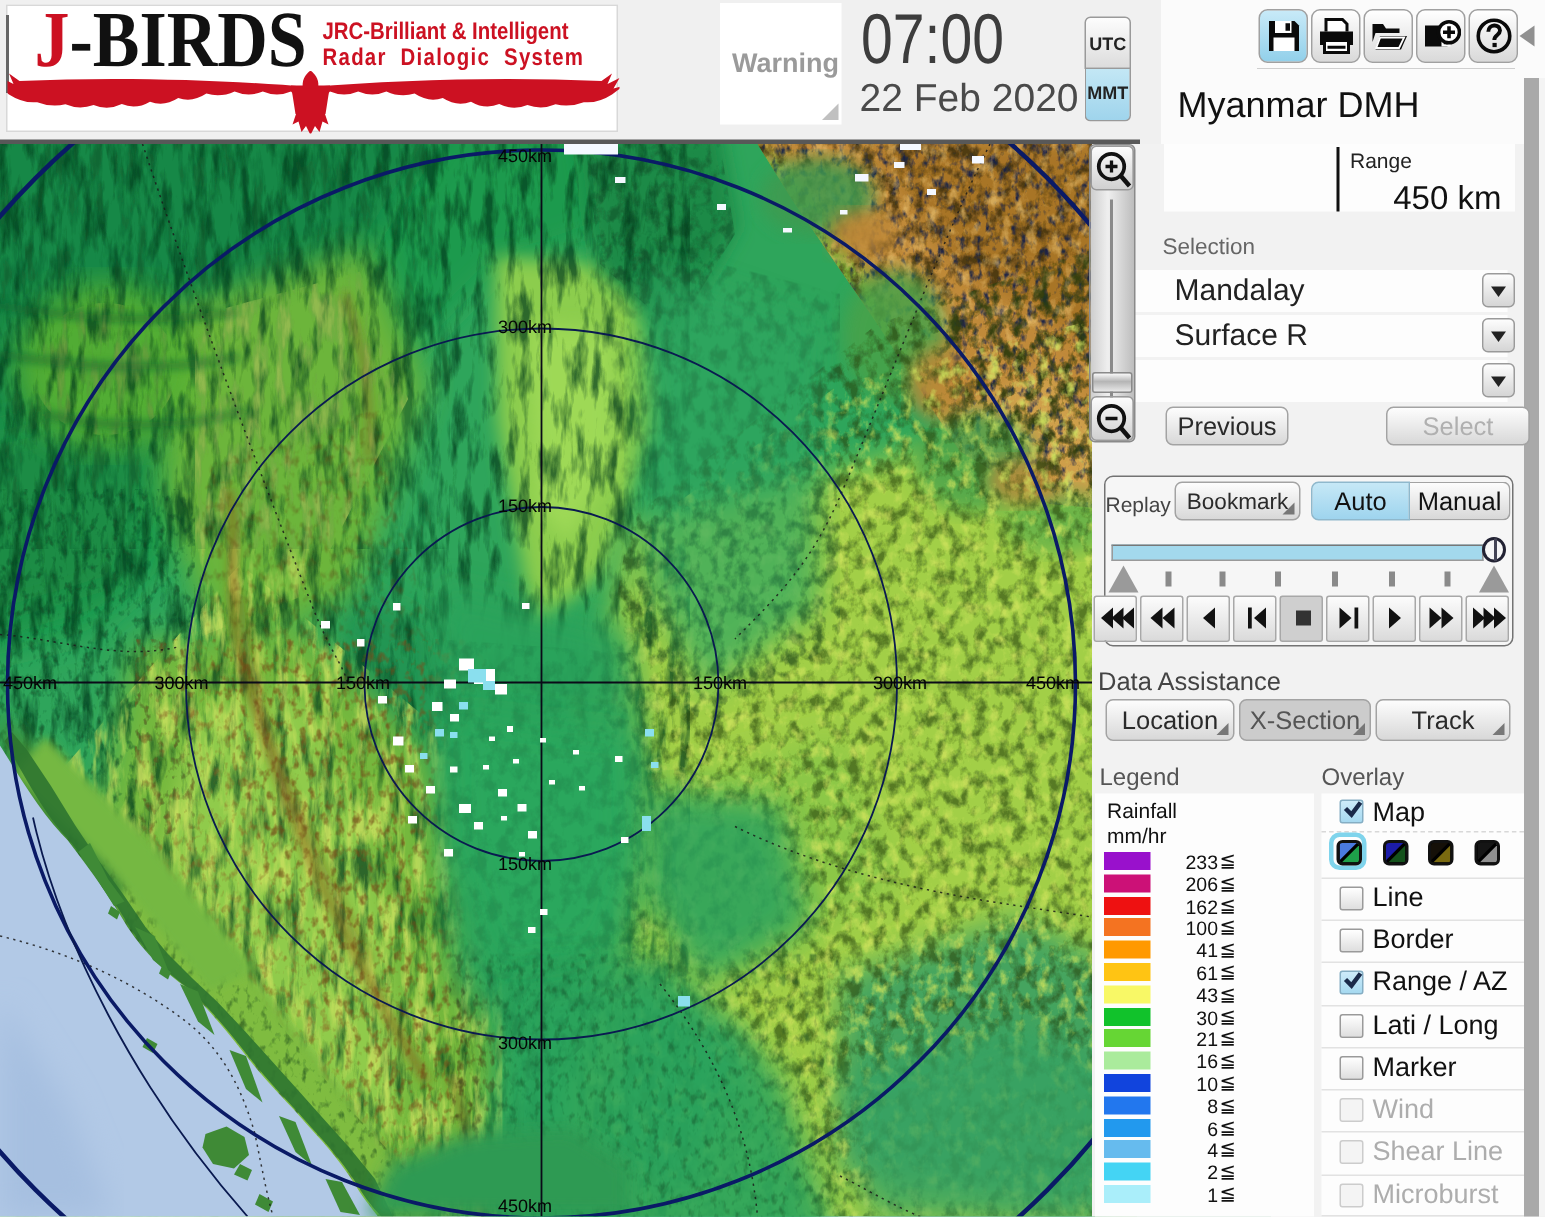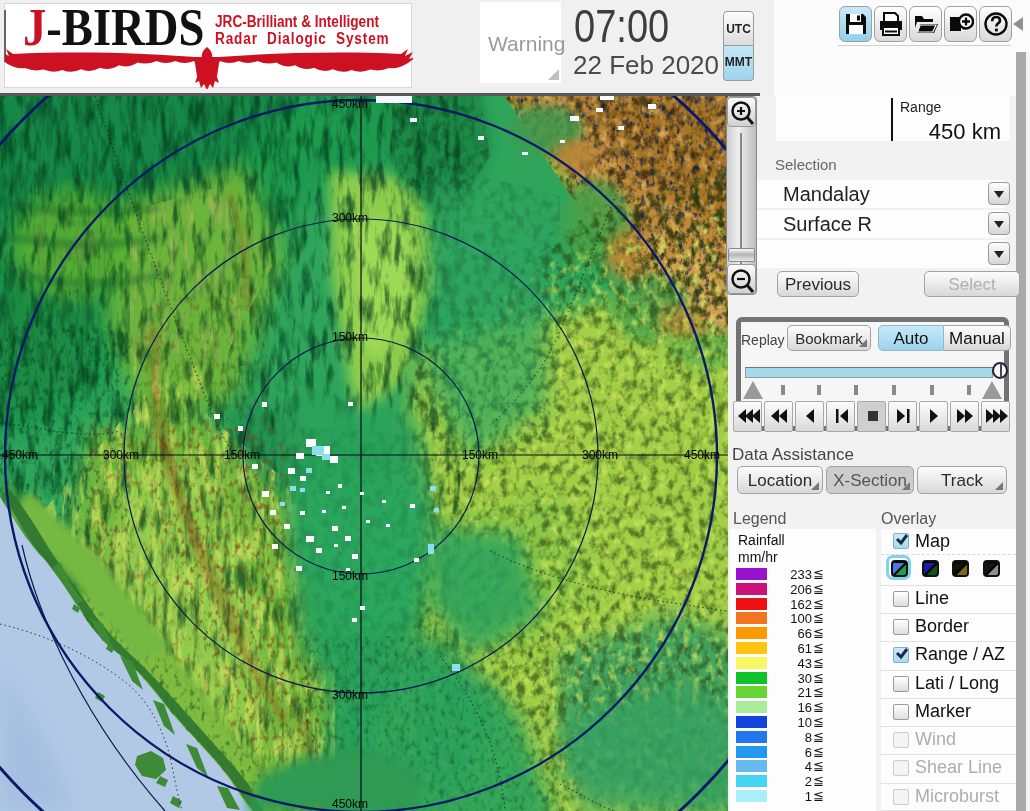--- a/index.html
+++ b/index.html
@@ -12,21 +12,21 @@
 #logobox { position:absolute; left:4px; top:3px; width:408px; height:85px; background:#fff;
   border:1px solid #d8d8d8; }
 #logoJ { position:absolute; left:18px; top:-7px; font-family:"Liberation Serif",serif;
   font-weight:bold; font-size:53px; color:#111; transform:scale(0.88,1.0); transform-origin:left top; }
 #logoJ .j { color:#cc1122; }
 .jrc { position:absolute; left:210px; color:#cc1122; font-weight:bold; font-size:16px;
   transform:scale(0.85,1.0); transform-origin:left top; white-space:nowrap; }
 #jrc1 { top:9px; }
 #jrc2 { top:26px; letter-spacing:1px; }
 #warnbox { position:absolute; left:480px; top:2px; width:81px; height:81px; background:#fff; }
-#warntxt { position:absolute; left:488px; top:32px; color:#9a9a9a; font-size:21px; }
+#warntxt { position:absolute; left:488px; top:32px; color:#9a9a9a; font-size:18px;font-weight:bold; }
 #warngrip { position:absolute; left:548px; top:69px; width:0; height:0;
   border-left:11px solid transparent; border-bottom:11px solid #c0c0c0; }
 #time { position:absolute; left:574px; top:-2px; font-size:47px; color:#3d3d3d; transform:scale(0.81,1.0); transform-origin:left top; }
 #date { position:absolute; left:573px; top:50px; font-size:26px; color:#4a4a4a; }
 .tzbtn { position:absolute; left:723px; width:31px; height:35px; border:1px solid #9a9a9a;
   font-size:12px; font-weight:bold; color:#222; text-align:center; }
 #utc { top:11px; border-radius:4px 4px 0 0; background:linear-gradient(#fdfdfd,#dcdcdc);
   line-height:35px; }
 #mmt { top:46px; border-radius:0 0 4px 4px; background:linear-gradient(#c3e7f5,#9fd4ec);
   border-top:none; line-height:33px; }
@@ -62,21 +62,21 @@
 .ddbtn { position:absolute; right:-5px; top:2px; width:22px; height:23px; border:1px solid #9a9a9a;
   border-radius:4px; background:linear-gradient(#fdfdfd,#d5d5d5); }
 .ddbtn::after { content:""; position:absolute; left:5px; top:8px; width:0; height:0;
   border-left:5px solid transparent; border-right:5px solid transparent; border-top:7px solid #222; }
 .pbtn { position:absolute; border:1px solid #a3a3a3; border-radius:5px;
   background:linear-gradient(#fdfdfd,#d8d8d8); font-size:17px; color:#2a2a2a; text-align:center; }
 #prevbtn { left:777px; top:271px; width:82px; height:26px; line-height:25px; }
 #selbtn { left:924px; top:271px; width:96px; height:26px; line-height:25px; color:#b0b0b0; }
 
 #replay { position:absolute; left:736px; top:317px; width:273px; height:114px;
-  border:5px solid #737373; border-radius:6px; background:#f6f6f6; }
+  border:1px solid #737373; border-radius:6px; background:#f6f6f6; }
 #replaylbl { position:absolute; left:0px; top:10px; font-size:14px; color:#444; }
 #bookmark { left:46px; top:3px; width:84px; height:26px; line-height:25px; font-size:15px; position:absolute; }
 #autobtn { position:absolute; left:137px; top:3px; width:66px; height:26px; line-height:25px;
   border:1px solid #8fb8cc; border-radius:5px 0 0 5px; background:linear-gradient(#c6e8f6,#9ed4ee);
   font-size:17px; color:#111; text-align:center; }
 #manbtn { position:absolute; left:203px; top:3px; width:67px; height:26px; line-height:25px;
   border:1px solid #a3a3a3; border-left:none; border-radius:0 5px 5px 0;
   background:linear-gradient(#fdfdfd,#d8d8d8); font-size:17px; color:#111; text-align:center; }
 #slider { position:absolute; left:4px; top:45px; width:248px; height:11px;
   background:#a3d9ed; border:1px solid #9a9a9a; border-top-color:#777; }
@@ -443,20 +443,21 @@
     </div>
   <div class="tbtn" id="tb5">
       <svg width="26" height="26" viewBox="0 0 26 26">
     <circle cx="13" cy="13" r="10.5" fill="none" stroke="#0a0a0a" stroke-width="2.4"></circle>
     <path d="M9.2,10.2 C9.2,4.8 17,4.6 17,9.4 C17,12.4 13.2,12.2 13.2,15.6" fill="none" stroke="#0a0a0a" stroke-width="2.6"></path>
     <rect x="12" y="17.6" width="2.8" height="2.8" fill="#0a0a0a"></rect>
   </svg>
     </div>
   <div id="collapse"></div>
   <div id="tbsep"></div>
+  <div id="dmh">Myanmar DMH</div>
 
   <div id="panel"></div>
   <div id="zoomctl">
     <div class="zbtn" style="top:0px"><svg width="29" height="30" viewBox="0 0 29 30">
       <circle cx="13" cy="13" r="8.5" fill="none" stroke="#111" stroke-width="2.5"></circle>
       <path d="M13,9 v8 M9,13 h8" stroke="#111" stroke-width="2.2"></path>
       <line x1="19" y1="19" x2="25" y2="26" stroke="#111" stroke-width="3"></line>
     </svg></div>
     <div id="zslidertrack"></div>
     <div id="zthumb"></div>
@@ -579,21 +580,21 @@
       <div class="sw" style="top:582.8px;background:#cc1177"></div>
       <div class="swv" style="top:581.8px">206</div>
       <div class="leq" style="top:580.8px">≦</div>
       <div class="sw" style="top:597.6px;background:#ee1111"></div>
       <div class="swv" style="top:596.6px">162</div>
       <div class="leq" style="top:595.6px">≦</div>
       <div class="sw" style="top:612.4px;background:#f47321"></div>
       <div class="swv" style="top:611.4px">100</div>
       <div class="leq" style="top:610.4px">≦</div>
       <div class="sw" style="top:627.2px;background:#ff9900"></div>
-      <div class="swv" style="top:626.2px">66</div>
+      <div class="swv" style="top:626.2px">41</div>
       <div class="leq" style="top:625.2px">≦</div>
       <div class="sw" style="top:642px;background:#ffc413"></div>
       <div class="swv" style="top:641px">61</div>
       <div class="leq" style="top:640px">≦</div>
       <div class="sw" style="top:656.8px;background:#f8f866"></div>
       <div class="swv" style="top:655.8px">43</div>
       <div class="leq" style="top:654.8px">≦</div>
       <div class="sw" style="top:671.6px;background:#11c22b"></div>
       <div class="swv" style="top:670.6px">30</div>
       <div class="leq" style="top:669.6px">≦</div>

